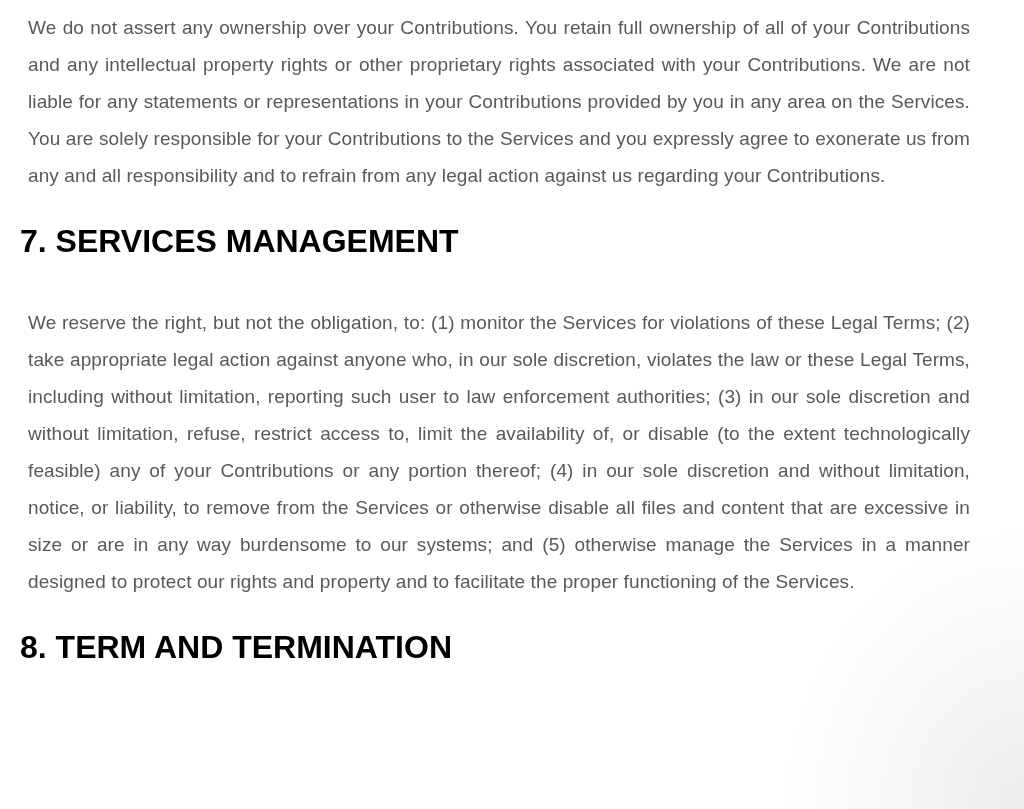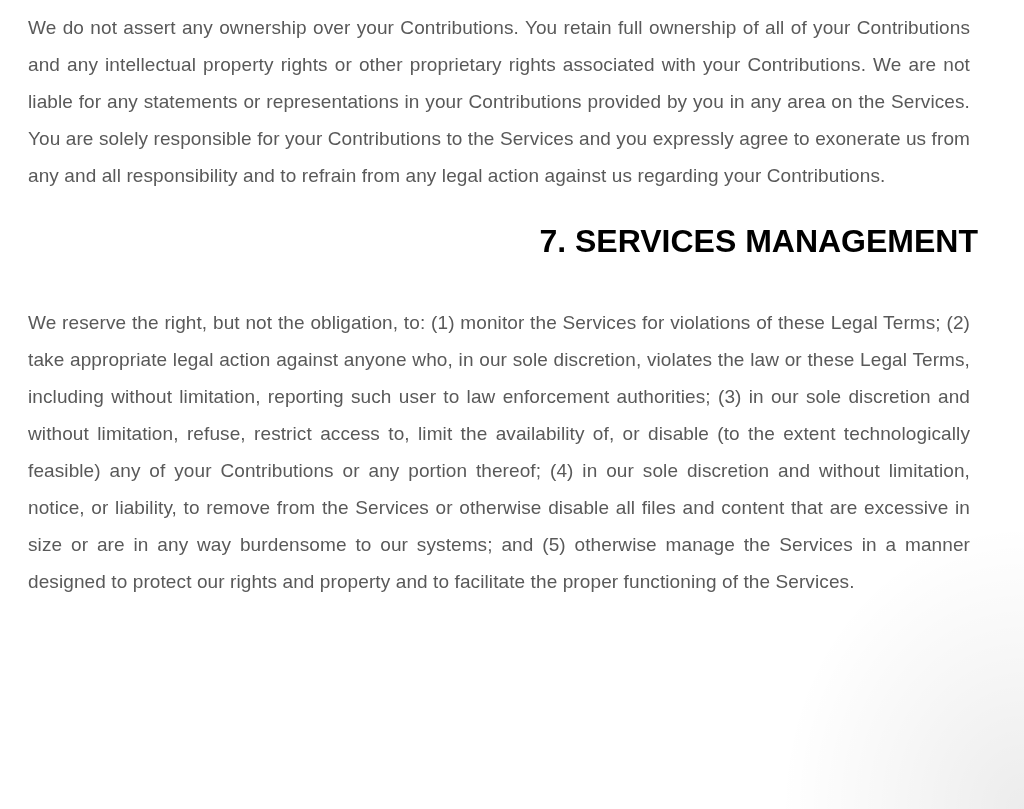--- a/index.html
+++ b/index.html
@@ -25,21 +25,20 @@
     color: #595959;
     letter-spacing: 0.1px;
   }
   .section-heading {
     margin: 28px 0 44px 0;
     font-size: 32px;
     line-height: 38px;
     font-weight: bold;
     color: #000000;
     letter-spacing: 0;
-    text-align: right;
   }
   .corner-shadow {
     position: absolute;
     right: 0;
     bottom: 0;
     width: 240px;
     height: 280px;
     background: radial-gradient(ellipse at 100% 100%, rgba(0,0,0,0.075) 0%, rgba(0,0,0,0.03) 40%, rgba(0,0,0,0) 72%);
     pointer-events: none;
   }
@@ -47,15 +46,16 @@
 </head>
 <body>
 
 <div class="doc">
   <p class="para">We do not assert any ownership over your Contributions. You retain full ownership of all of your Contributions and any intellectual property rights or other proprietary rights associated with your Contributions. We are not liable for any statements or representations in your Contributions provided by you in any area on the Services. You are solely responsible for your Contributions to the Services and you expressly agree to exonerate us from any and all responsibility and to refrain from any legal action against us regarding your Contributions.</p>
 
   <h2 class="section-heading">7. SERVICES MANAGEMENT</h2>
 
   <p class="para">We reserve the right, but not the obligation, to: (1) monitor the Services for violations of these Legal Terms; (2) take appropriate legal action against anyone who, in our sole discretion, violates the law or these Legal Terms, including without limitation, reporting such user to law enforcement authorities; (3) in our sole discretion and without limitation, refuse, restrict access to, limit the availability of, or disable (to the extent technologically feasible) any of your Contributions or any portion thereof; (4) in our sole discretion and without limitation, notice, or liability, to remove from the Services or otherwise disable all files and content that are excessive in size or are in any way burdensome to our systems; and (5) otherwise manage the Services in a manner designed to protect our rights and property and to facilitate the proper functioning of the Services.</p>
 
+  <h2 class="section-heading">8. TERM AND TERMINATION</h2>
 </div>
 
 <div class="corner-shadow"></div>
 
 </body></html>

